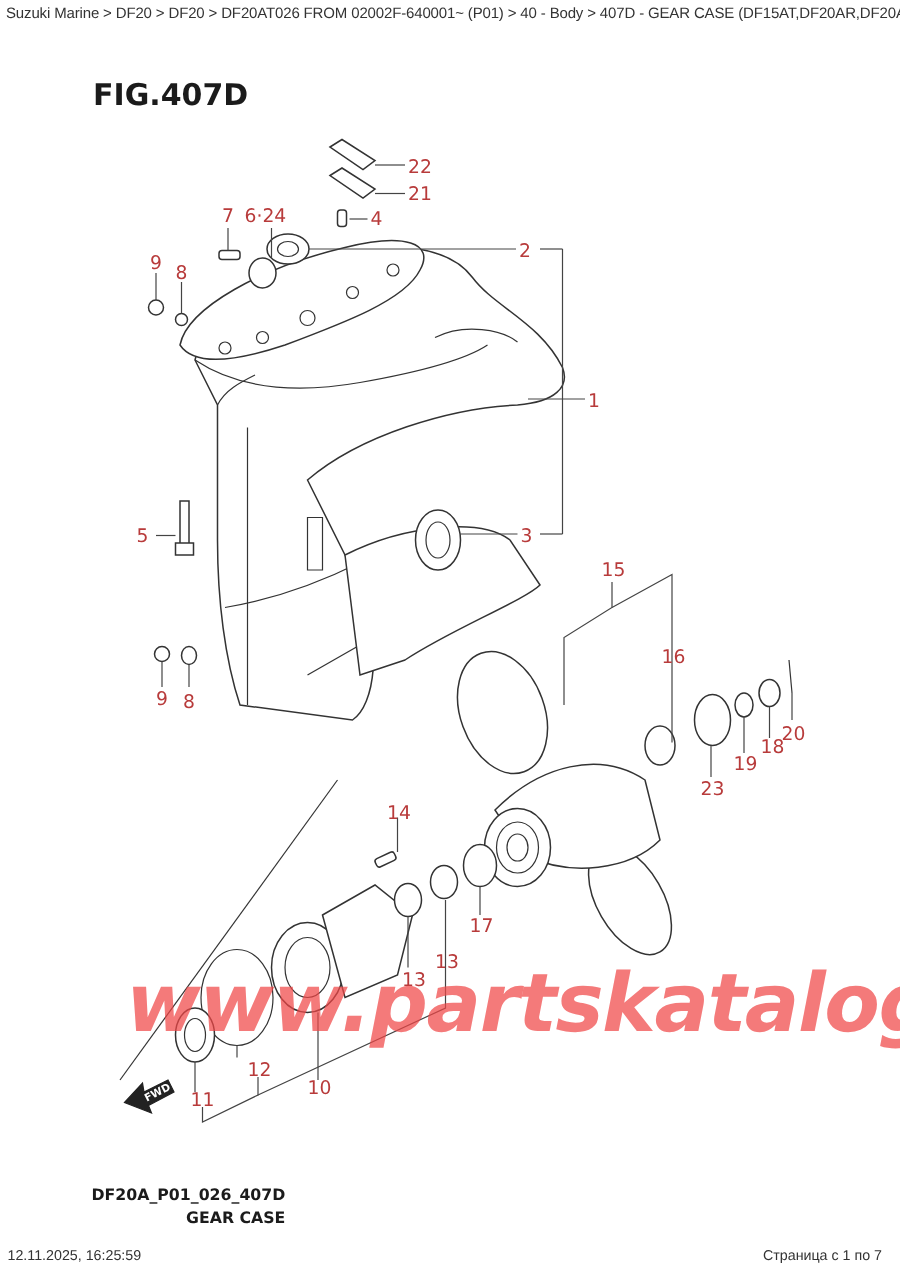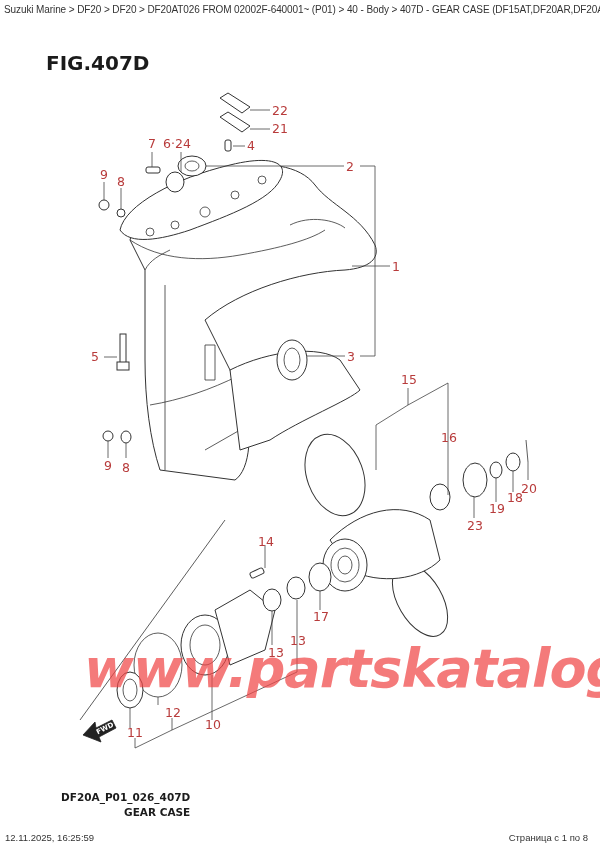--- a/index.html
+++ b/index.html
@@ -1,19 +1,19 @@
 <!DOCTYPE html>
 <html><head>
 <meta charset="utf-8">
 <style>
   html, body { margin:0; padding:0; background:#ffffff; }
   body { width:600px; height:848px; position:relative; overflow:hidden;
          font-family:"Liberation Sans", "DejaVu Sans", sans-serif; color:#222; }
   .breadcrumb { position:absolute; left:4px; top:4px; font-size:10px; color:#333; white-space:nowrap; letter-spacing:-0.1px; }
-  .fig-title { position:absolute; left:46px; top:51px; font-family:"DejaVu Sans", sans-serif; font-weight:bold; font-size:20px; color:#1b1b1b; }
+  .fig-title { position:absolute; left:62px; top:51px; font-family:"DejaVu Sans", sans-serif; font-weight:bold; font-size:20px; color:#1b1b1b; }
   svg.diagram { position:absolute; left:0; top:0; }
   .callout { fill:#b83b3b; font-family:"DejaVu Sans", sans-serif; font-size:12.5px; }
   .part { fill:#fff; stroke:#333; stroke-width:1; }
   .thin { fill:none; stroke:#333; stroke-width:0.8; }
   .lead { fill:none; stroke:#444; stroke-width:0.8; }
   .watermark { position:absolute; left:84px; top:637px; font-family:"DejaVu Sans", sans-serif; font-style:italic; font-weight:bold;
                font-size:54px; color:rgba(240,70,70,0.72); letter-spacing:-1px; white-space:nowrap; }
   .code { position:absolute; left:61px; top:790px; font-family:"DejaVu Sans", sans-serif; font-weight:bold; font-size:10.5px; color:#1b1b1b; line-height:15px;text-align:right; }
   .footer-left { position:absolute; left:5px; top:832px; font-size:9.5px; color:#333;text-align:center; }
   .footer-right { position:absolute; right:12px; top:832px; font-size:9.5px; color:#333; }
@@ -181,13 +181,13 @@
 </svg>
 
 <div class="watermark">www.partskatalog.ru</div>
 
 <div class="code">
   <div>DF20A_P01_026_407D</div>
   <div>GEAR CASE</div>
 </div>
 
 <div class="footer-left">12.11.2025, 16:25:59</div>
-<div class="footer-right">Страница с 1 по 8</div>
+<div class="footer-right">Страница с 1 по 7</div>
 
 </body></html>

